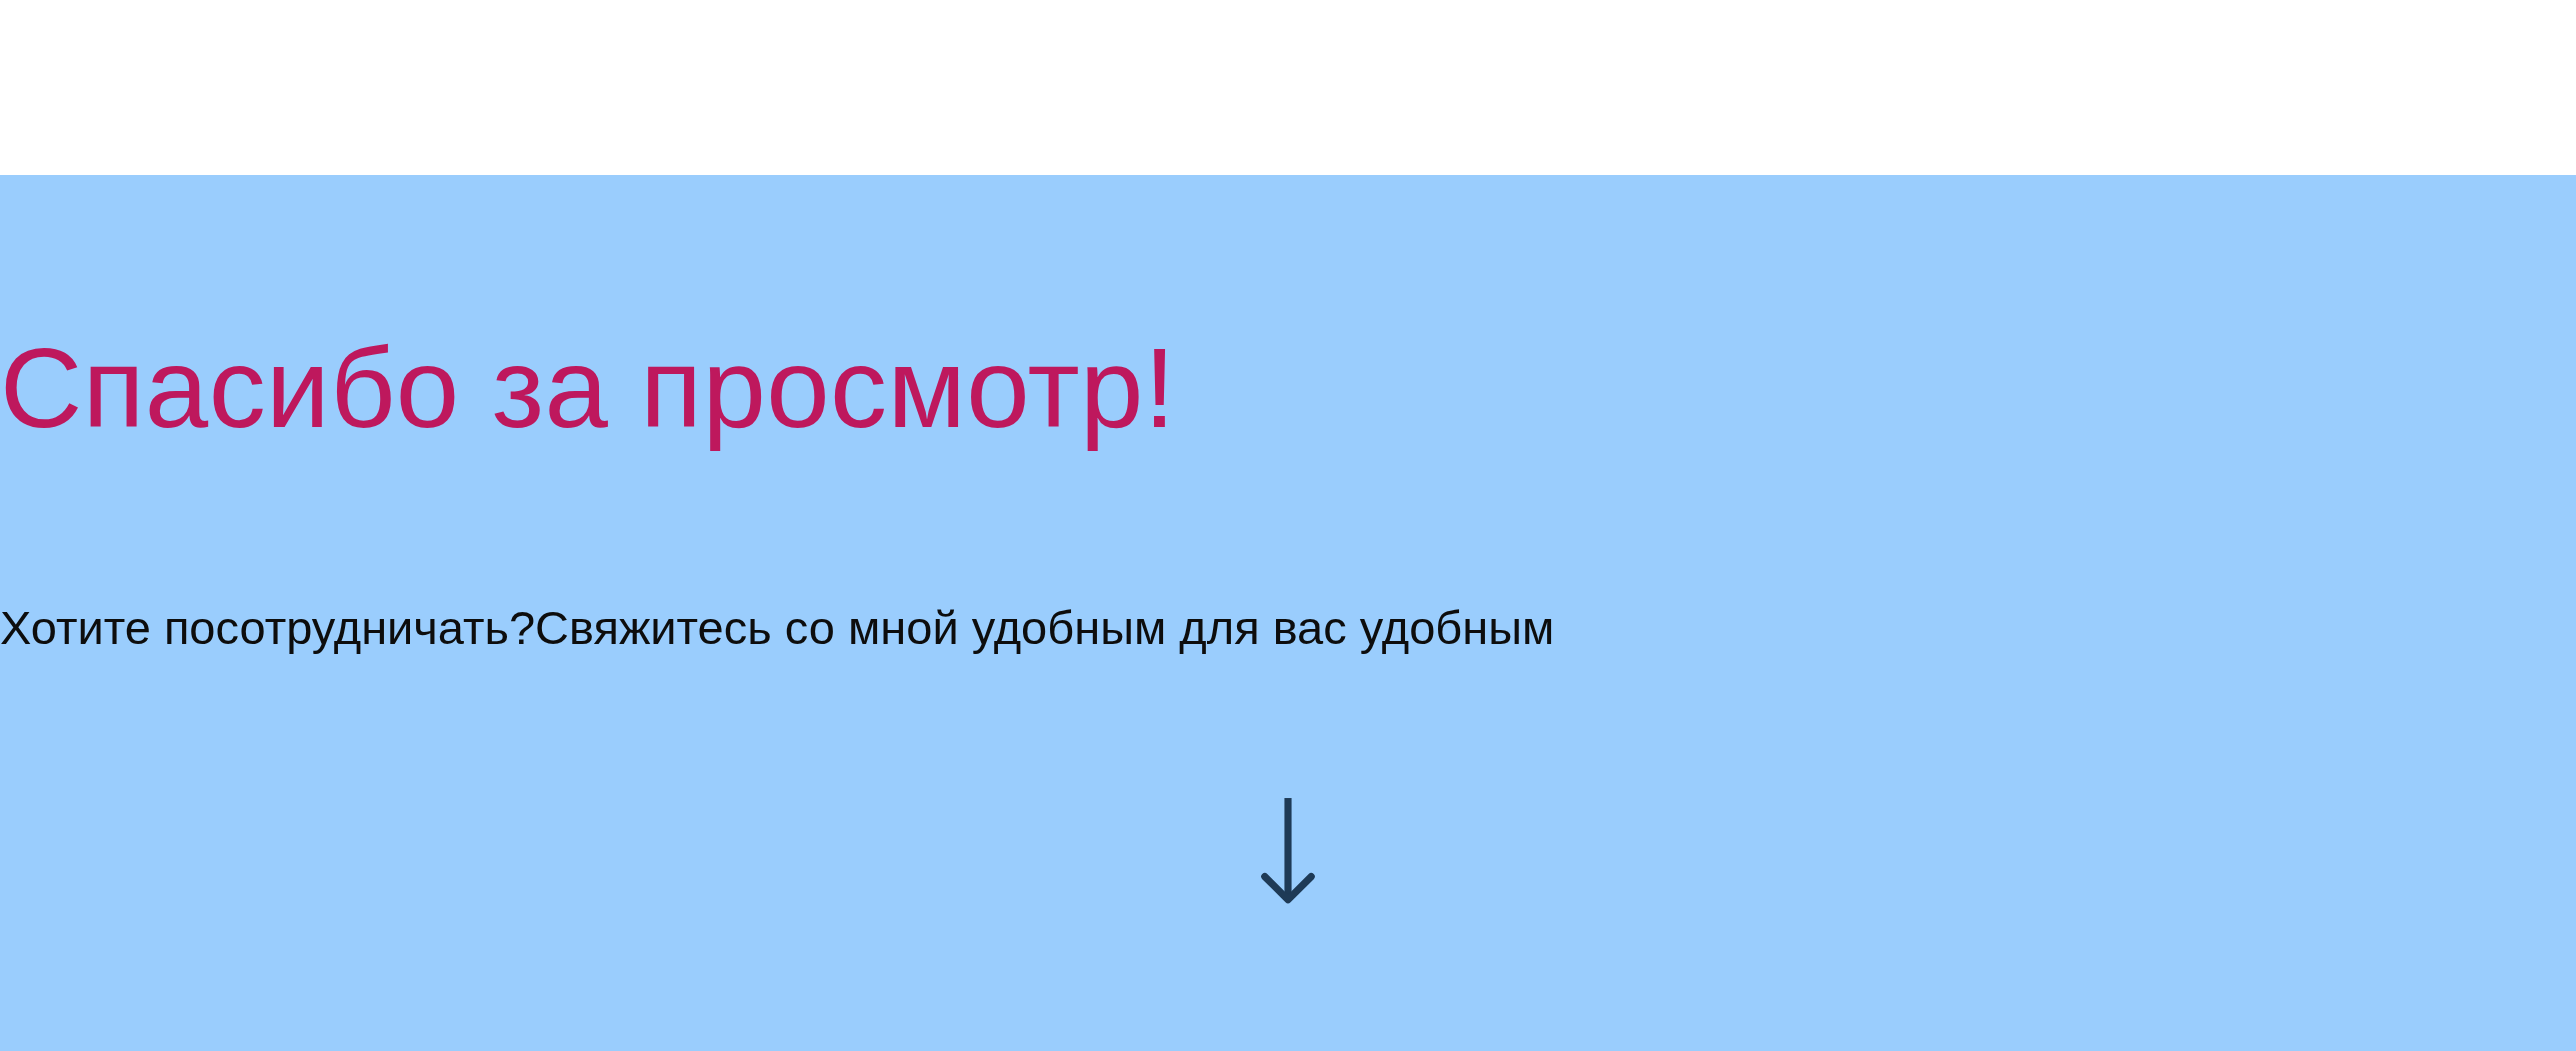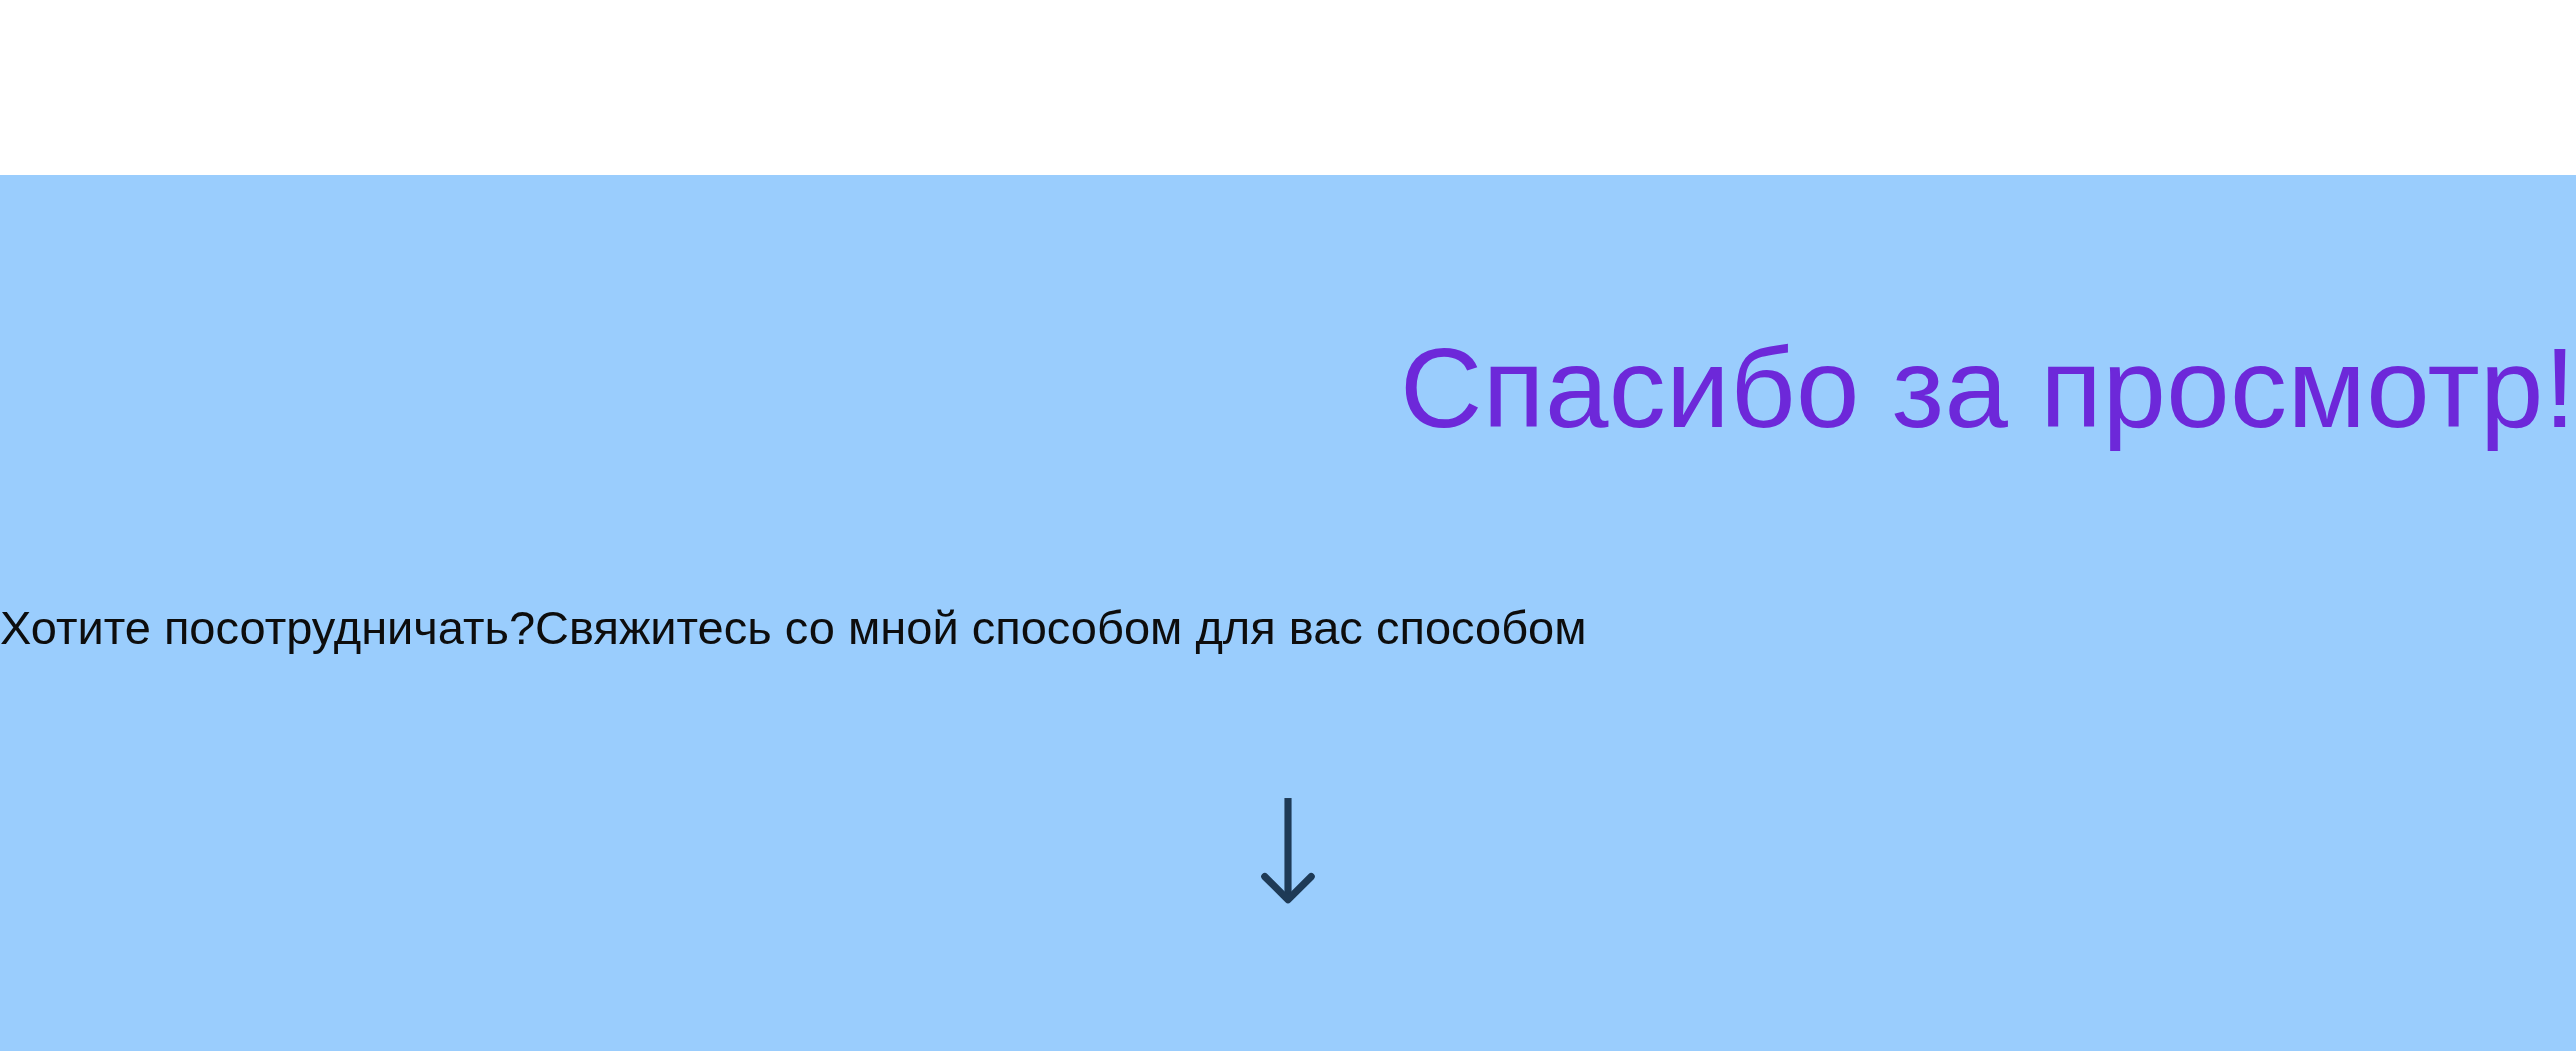--- a/index.html
+++ b/index.html
@@ -42,23 +42,23 @@
     flex-direction: column;
     align-items: center;
   }
 
   .outro-heading {
     margin: 0;
     padding: 0;
     font-weight: 400;
     font-size: 114px;
     line-height: 1;
-    color: #6d28d9;
+    color: #be185d;
     letter-spacing: 0.4px;
-    text-align: right;
+    text-align: left;
     position: absolute;
     top: 156px;            
     left: 0;
     right: 0;
     white-space: nowrap;
   }
 
   .outro-subtitle {
     position: absolute;
     left: 0;
@@ -106,21 +106,21 @@
 <div class="page">
 
   <div class="top-band"></div>
 
   <section class="outro-section">
 
     <h1 class="outro-heading">Спасибо за просмотр!</h1>
 
     <div class="outro-subtitle">
       <p class="subtitle-line">Хотите посотрудничать?</p>
-      <p class="subtitle-line">Свяжитесь со мной способом для вас способом</p>
+      <p class="subtitle-line">Свяжитесь со мной удобным для вас удобным</p>
     </div>
 
     <div class="arrow-wrap">
       <svg viewBox="0 0 80 140" xmlns="http://www.w3.org/2000/svg">
         <line x1="40" y1="9" x2="40" y2="118" stroke="#1e3a56" stroke-width="8" stroke-linecap="butt"></line>
         <polyline points="14,97 40,123 66,97" fill="none" stroke="#1e3a56" stroke-width="8" stroke-linecap="round" stroke-linejoin="round"></polyline>
       </svg>
     </div>
 
   </section>

